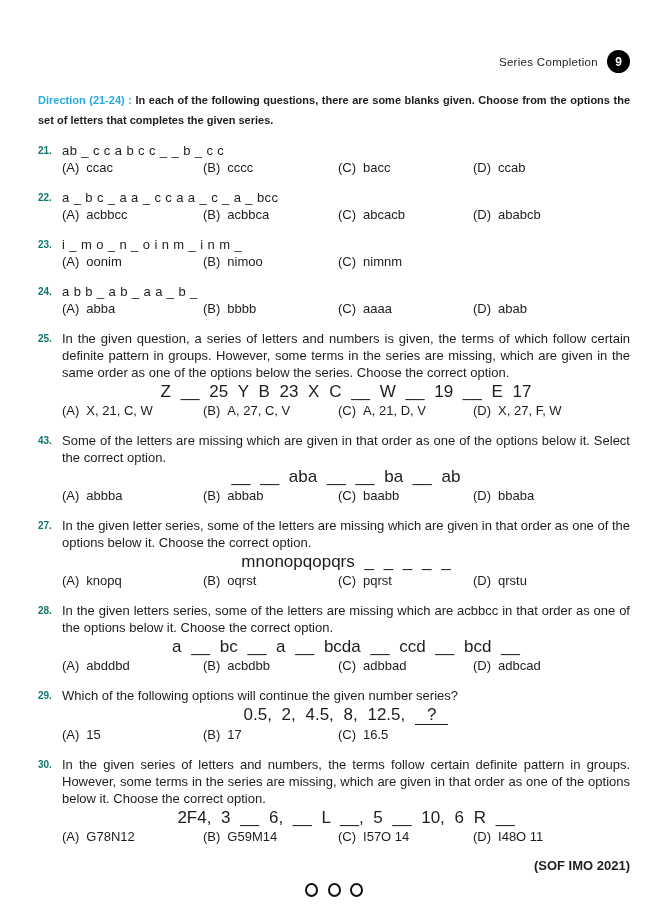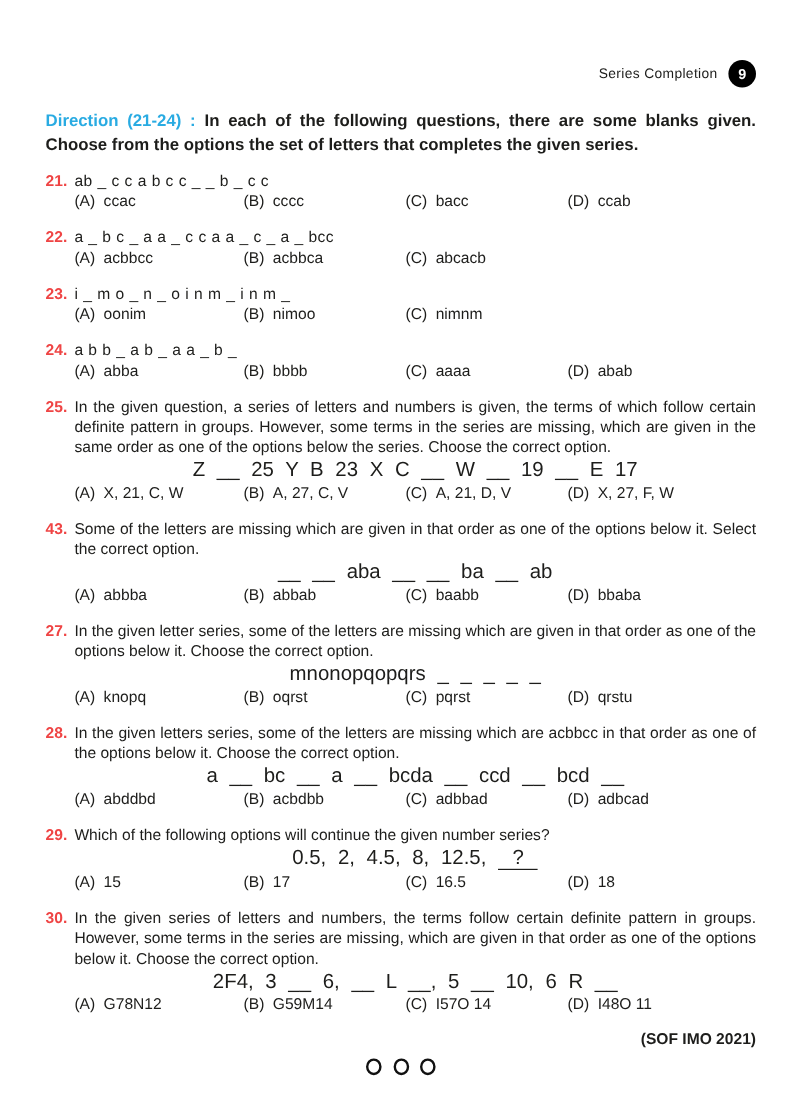--- a/index.html
+++ b/index.html
@@ -15,26 +15,26 @@
   }
   
   .hdr{display:flex;justify-content:flex-end;align-items:center;gap:9px;margin-bottom:17px;}
   .hdr-title{font-size:11.5px;color:#1d1d1b;letter-spacing:.3px;}
   .hdr-badge{
     width:23px;height:23px;border-radius:50%;
     background:#000;color:#fff;font-size:12px;font-weight:bold;
     display:flex;align-items:center;justify-content:center;
   }
   
-  .direction{font-size:14px;font-weight:bold;line-height:20px;margin-bottom:12px;text-align:justify;}
+  .direction{font-size:11px;font-weight:bold;line-height:20px;margin-bottom:12px;text-align:justify;}
   .direction .dlabel{color:#29ABE2;}
   
   .question{display:flex;margin-bottom:13px;}
   .qnum{
-    flex:0 0 24px;color:#ef4444;font-weight:bold;font-size:13px;line-height:17px;
+    flex:0 0 24px;color:#0f766e;font-weight:bold;font-size:10px;line-height:17px;
   }
   .qbody{flex:1;min-width:0;}
   .qtext{font-size:13px;line-height:17px;text-align:justify;}
   .qtext.series-inline{text-align:left;letter-spacing:.4px;}
   .qseries{font-size:17px;line-height:18px;text-align:center;word-spacing:5px;margin:2px 0 1px;}
   .blank-underline{
     display:inline-block;border-bottom:1px solid #1d1d1b;
     padding:0 12px;word-spacing:0;
   }
   .opts{
@@ -80,20 +80,21 @@
   </div>
 
   <div class="question">
     <div class="qnum">22.</div>
     <div class="qbody">
       <div class="qtext series-inline">a _ b c _ a a _ c c a a _ c _ a _ bcc</div>
       <div class="opts">
         <div class="opt"><span class="opt-label">(A)</span><span>acbbcc</span></div>
         <div class="opt"><span class="opt-label">(B)</span><span>acbbca</span></div>
         <div class="opt"><span class="opt-label">(C)</span><span>abcacb</span></div>
+        <div class="opt"><span class="opt-label">(D)</span><span>ababcb</span></div>
       </div>
     </div>
   </div>
 
   <div class="question">
     <div class="qnum">23.</div>
     <div class="qbody">
       <div class="qtext series-inline">i _ m o _ n _ o i n m _ i n m _</div>
       <div class="opts">
         <div class="opt"><span class="opt-label">(A)</span><span>oonim</span></div>
@@ -174,21 +175,20 @@
 
   <div class="question">
     <div class="qnum">29.</div>
     <div class="qbody">
       <div class="qtext">Which of the following options will continue the given number series?</div>
       <div class="qseries"><span>0.5, 2, 4.5, 8, 12.5,</span> <span class="blank-underline">?</span></div>
       <div class="opts">
         <div class="opt"><span class="opt-label">(A)</span><span>15</span></div>
         <div class="opt"><span class="opt-label">(B)</span><span>17</span></div>
         <div class="opt"><span class="opt-label">(C)</span><span>16.5</span></div>
-        <div class="opt"><span class="opt-label">(D)</span><span>18</span></div>
       </div>
     </div>
   </div>
 
   <div class="question">
     <div class="qnum">30.</div>
     <div class="qbody">
       <div class="qtext">In the given series of letters and numbers, the terms follow certain definite pattern in groups. However, some terms in the series are missing, which are given in that order as one of the options below it. Choose the correct option.</div>
       <div class="qseries">2F4, 3 __ 6, __ L __, 5 __ 10, 6 R __</div>
       <div class="opts">

